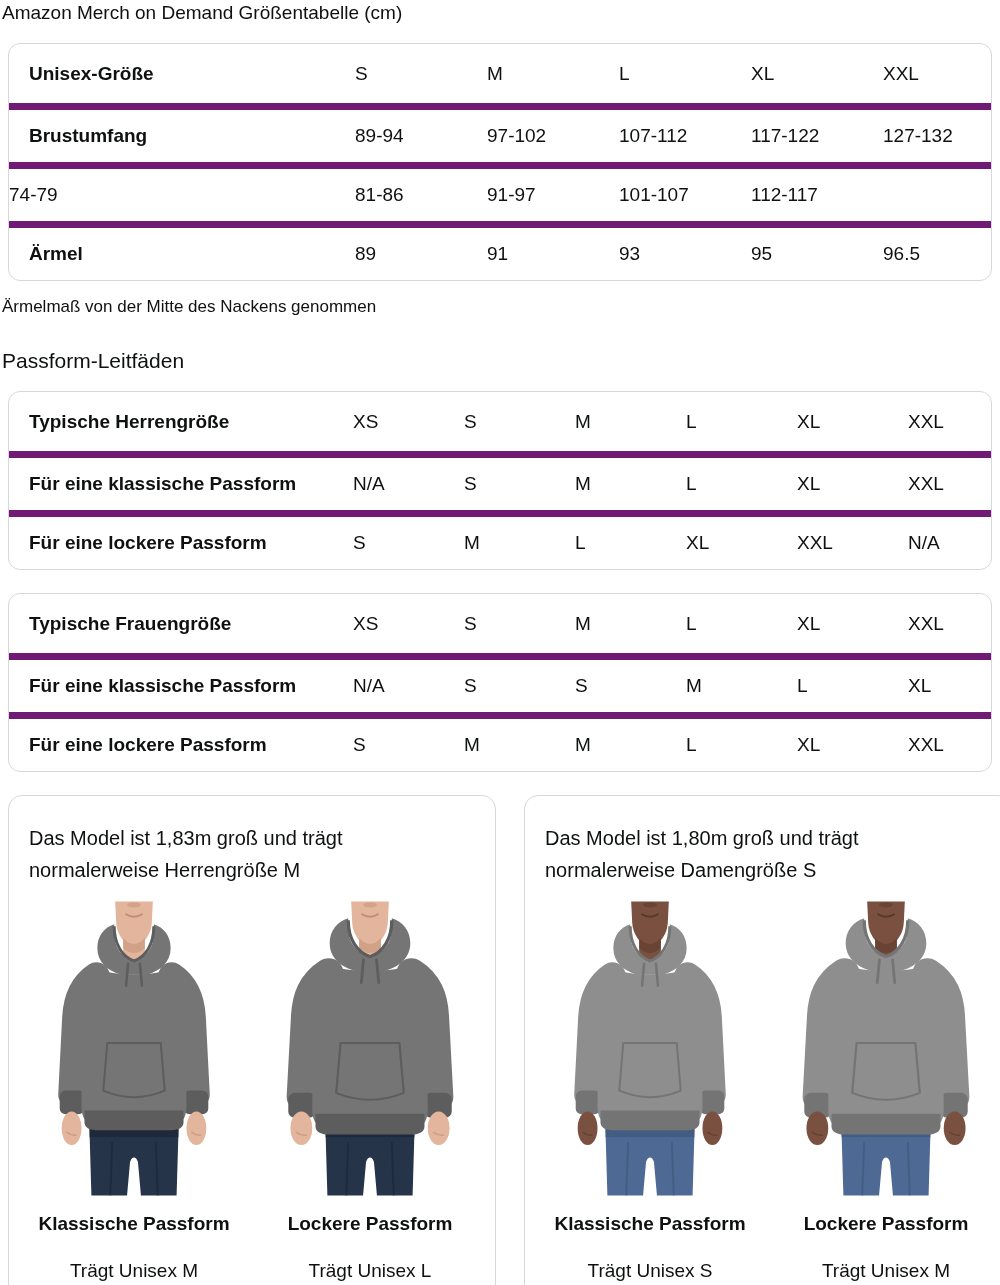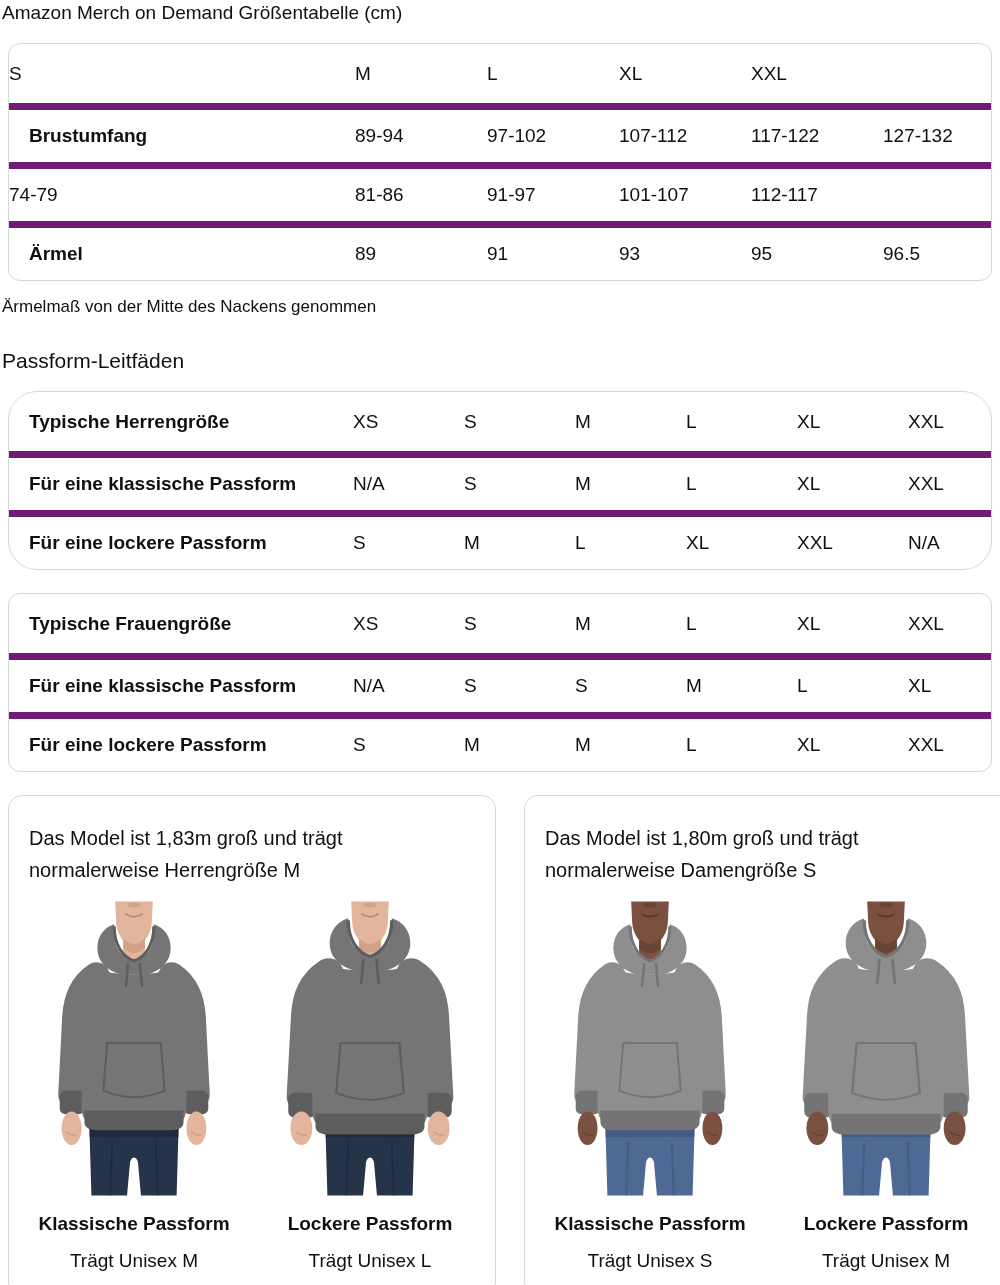--- a/index.html
+++ b/index.html
@@ -19,35 +19,35 @@
   }
   .tbl .row { display:grid; align-items:center; height:59px; border-top:7px solid #701a75; }
   .tbl .row:first-child { border-top:none; }
   .tbl-unisex .row { grid-template-columns:346px 132px 132px 132px 132px 1fr; }
   .tbl-fit .row    { grid-template-columns:344px 111px 111px 111px 111px 111px 1fr; }
   .cell { font-size:19px; white-space:nowrap; }
   .cell.lbl { font-weight:700; padding-left:20px; }
 
   .note { font-size:17px; line-height:22px; margin:15px 0 0 2px; }
   .section-heading { font-size:21px; line-height:26px; margin:30px 8px 0 2px; font-weight:400; }
-  .tbl-fit.first { margin-top:17px;border-radius:29px; }
+  .tbl-fit.first { margin-top:17px; }
   .tbl-fit.second { margin-top:23px; }
 
   
   .cards { display:flex; gap:28px; margin:23px 8px 0 8px; }
   .card {
     flex:1; border:1px solid #D5D9D9; border-radius:14px;
     background:#fff; padding:22px 20px 22px 20px; min-height:489px;
   }
   .card-desc { font-size:20px; line-height:32px; max-width:382px; margin-top:4px; }
   .fig-row { display:flex; justify-content:center; gap:26px; margin-top:12px; }
   .fig-col { display:flex; flex-direction:column; align-items:center; width:210px; }
   .fig-col svg { width:210px; height:298px; display:block; background:#fff; }
   .cap-title { font-size:19px; font-weight:700; margin-top:16px; line-height:24px; text-align:center; }
-  .cap-sub { font-size:19px; font-weight:400; margin-top:13px; line-height:24px; text-align:center; }
+  .cap-sub { font-size:19px; font-weight:400; margin-top:23px; line-height:24px; text-align:center; }
 
   
   .man   { --skin:#E2B59C; --skin-dark:#C08D74; --jeans:#26344A; --jeans-dark:#18222F; --hoodie:#757575; --hoodie-dark:#5D5D5D; }
   .woman { --skin:#7A5140; --skin-dark:#573828; --jeans:#4E6A94; --jeans-dark:#3A5172; --hoodie:#8E8E8E; --hoodie-dark:#747474; }
   .svg-defs { position:absolute; width:0; height:0; overflow:hidden; }
 </style>
 </head>
 <body>
 
 <svg class="svg-defs" aria-hidden="true">
@@ -81,20 +81,21 @@
       <ellipse cx="169" cy="232" rx="10" ry="17" fill="var(--skin,#E2B59C)"></ellipse>
       <path d="M38,236 q5,4 10,3 M164,236 q5,4 10,3" stroke="var(--skin-dark,#C08D74)" stroke-width="1.5" fill="none" opacity="0.6"></path>
     </g>
   </defs>
 </svg>
 
 <h1 class="page-title">Amazon Merch on Demand Größentabelle (cm)</h1>
 
 <div class="tbl tbl-unisex">
   <div class="row">
+    <div class="cell lbl">Unisex-Größe</div>
     <div class="cell">S</div>
     <div class="cell">M</div>
     <div class="cell">L</div>
     <div class="cell">XL</div>
     <div class="cell">XXL</div>
   </div>
   <div class="row">
     <div class="cell lbl">Brustumfang</div>
     <div class="cell">89-94</div>
     <div class="cell">97-102</div>

